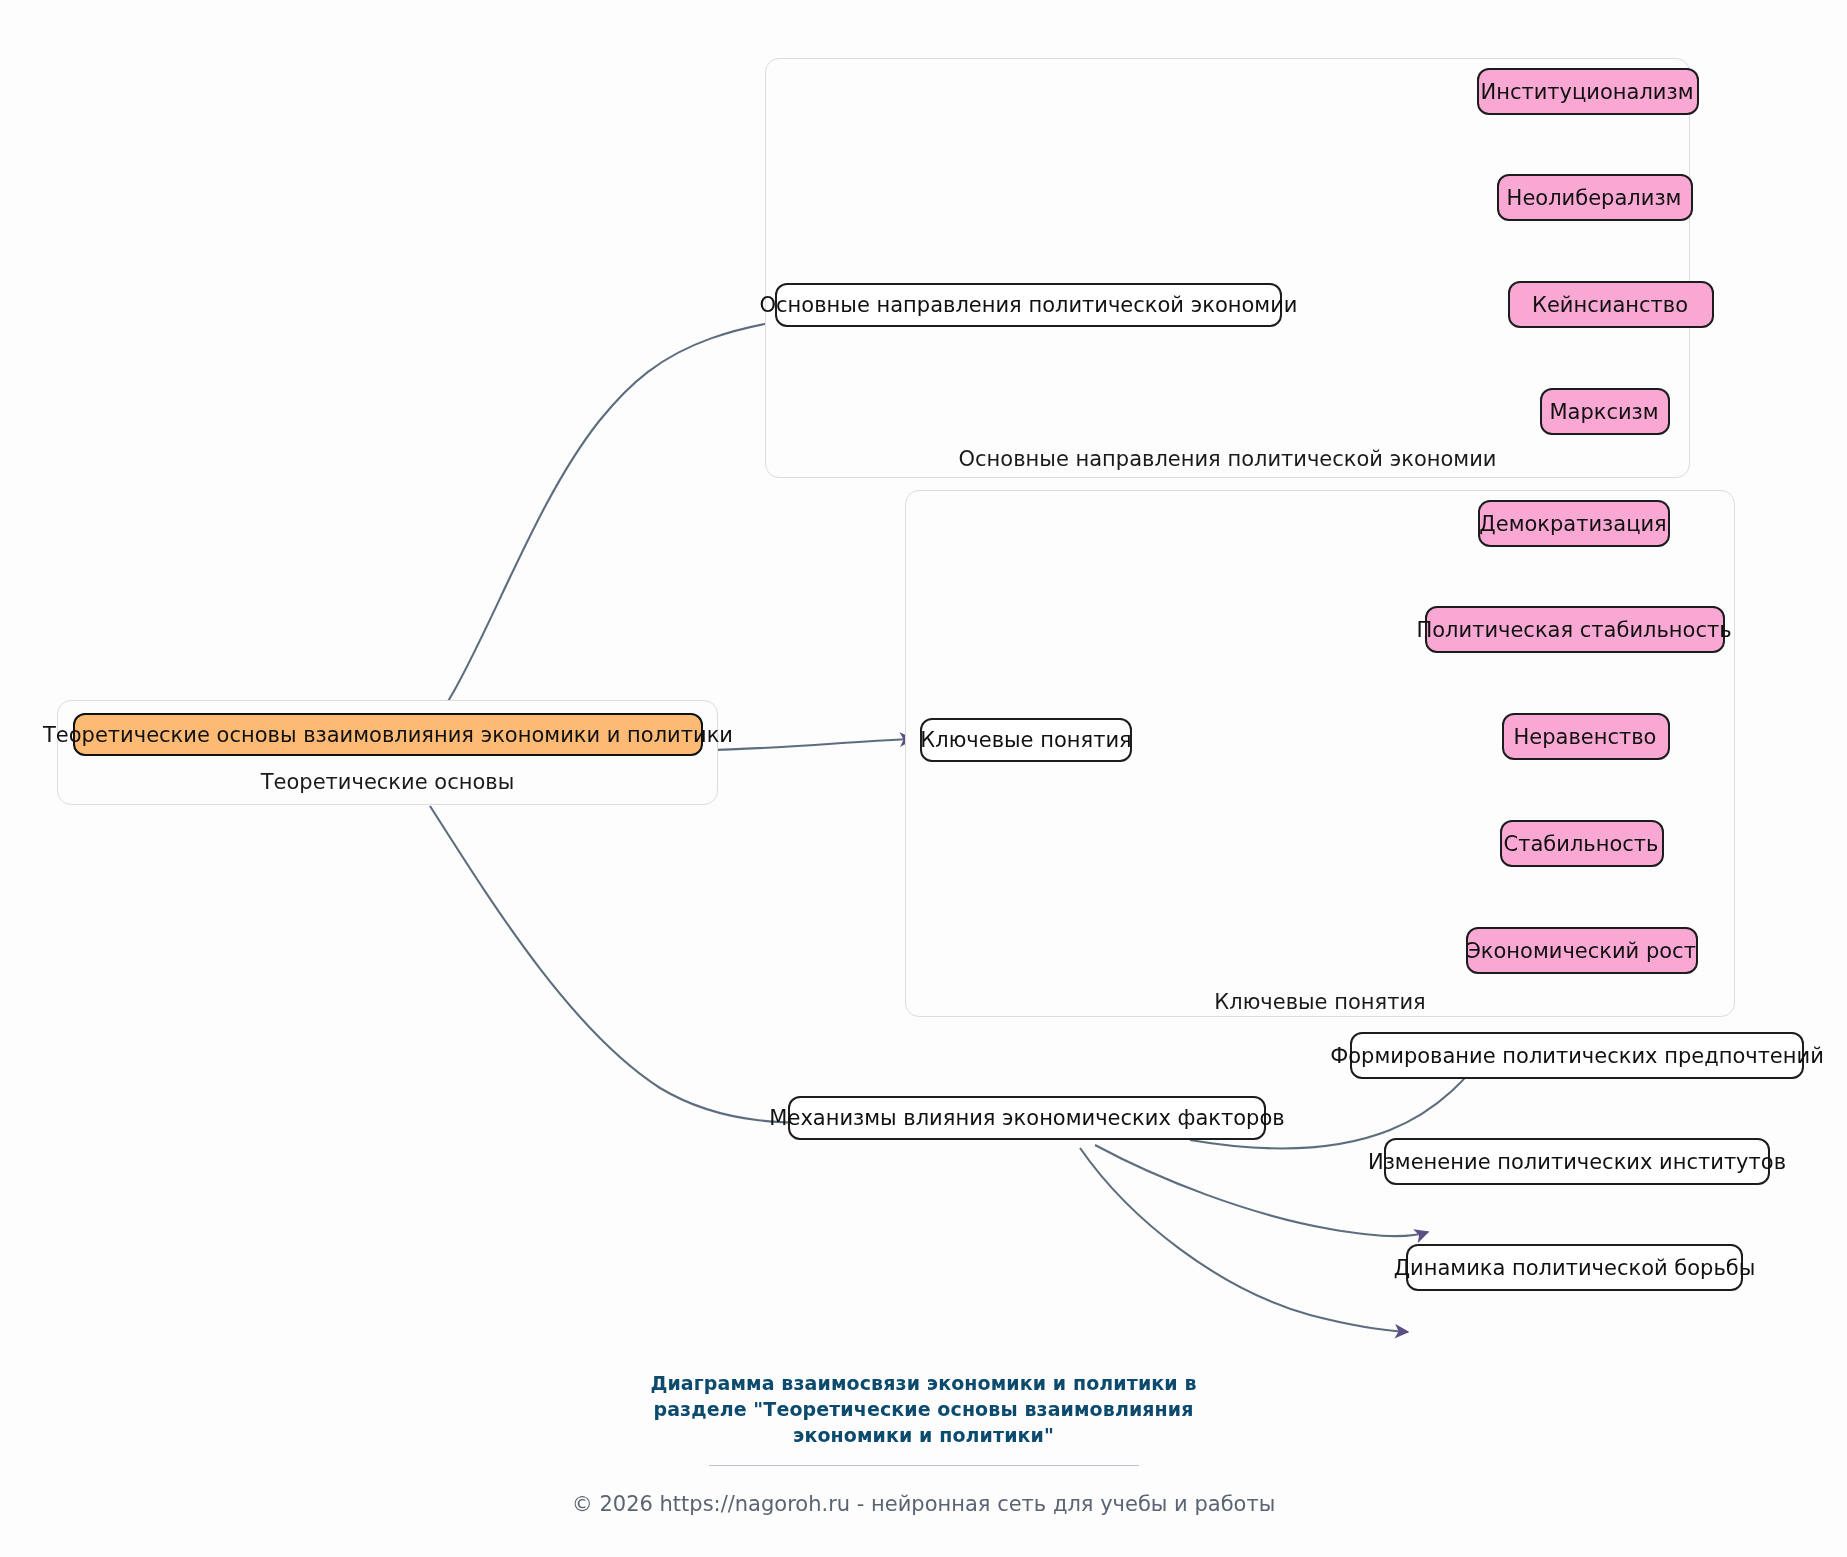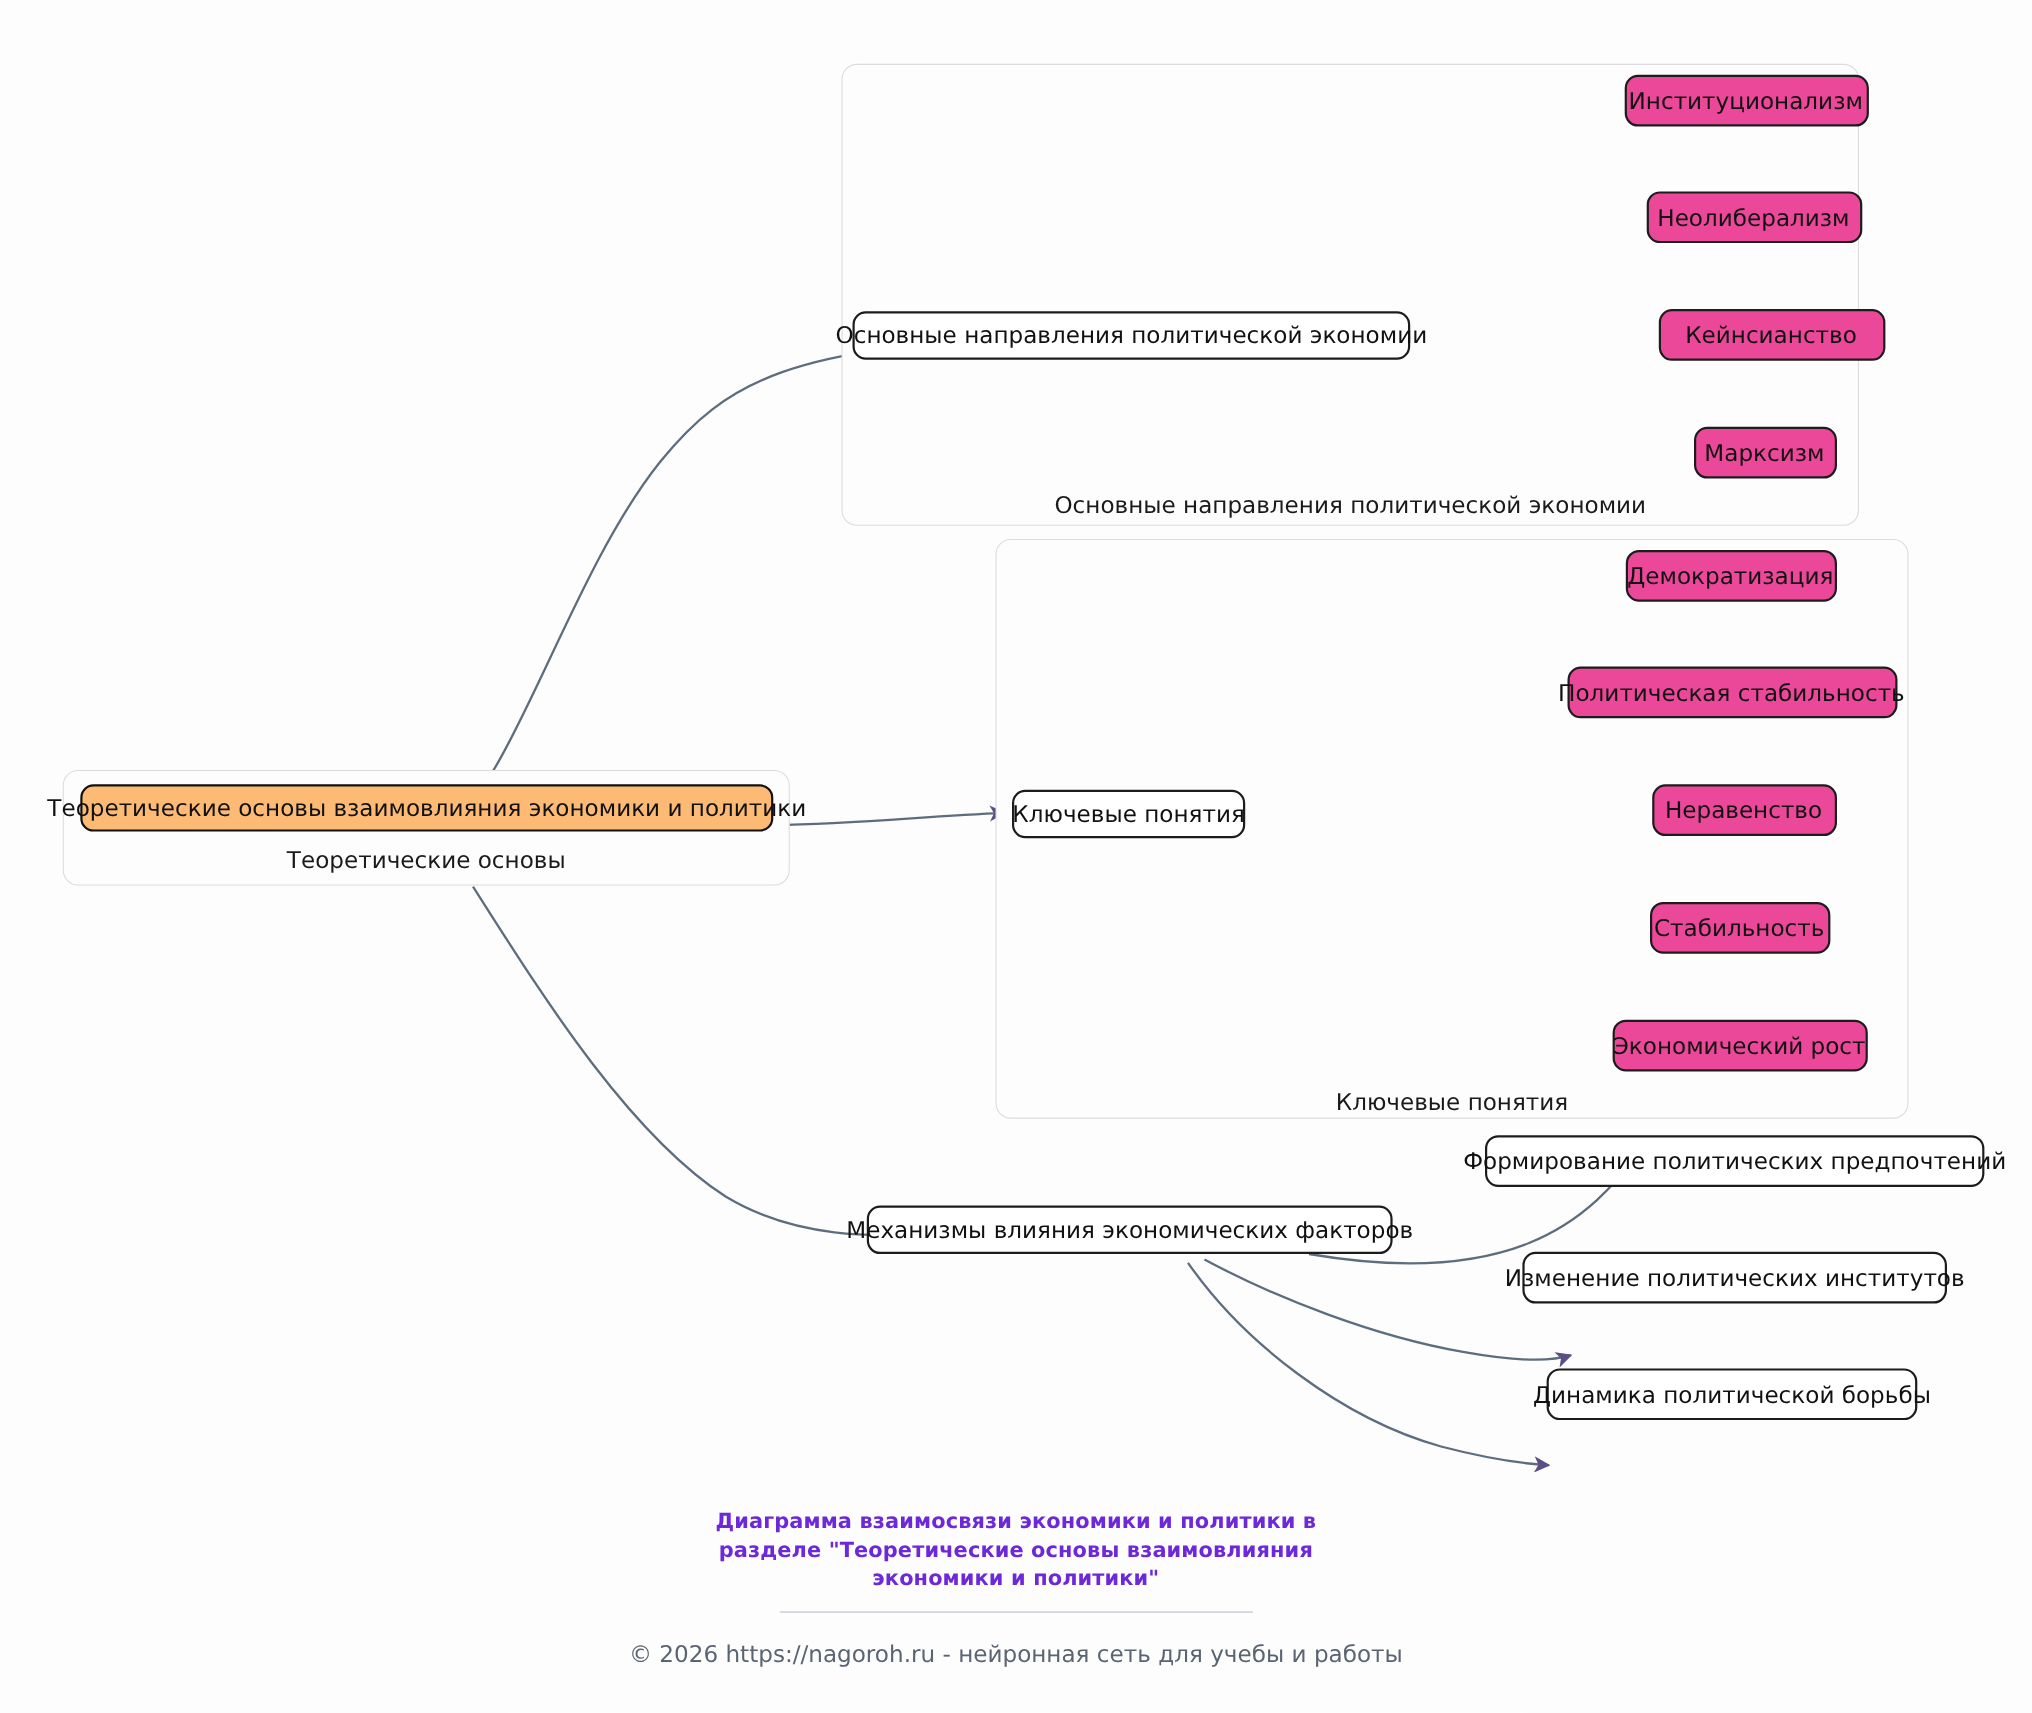--- a/index.html
+++ b/index.html
@@ -41,21 +41,21 @@
     justify-content: center;
     border-radius: 12px;
     border: 2.2px solid #1c1c1c;
     font-size: 21px;
     color: #111111;
     white-space: nowrap;
     padding: 0 14px;
     background: #ffffff;
   }
   .node.gray {
-    background: #ec4899;
+    background: #f9a8d4;
     border-color: #1c1c1c;
     padding-left: 12px;
   }
   .node.green {
     background: #fdba74;
     border-color: #111111;
     border-width: 2.6px;
   }
   .node.white {
     background: #ffffff;
@@ -72,21 +72,21 @@
   
   .footer {
     position: absolute;
     left: 0;
     width: 1847px;
     text-align: center;
   }
   .footer-title {
     font-size: 19px;
     font-weight: bold;
-    color: #6d28d9;
+    color: #0c4a6e;
     line-height: 1.38;
     letter-spacing: .1px;
   }
   .footer-rule {
     width: 430px;
     margin: 16px auto 0 auto;
     border-top: 1.4px solid #b9c0c9;
   }
   .footer-credit {
     margin-top: 26px;

